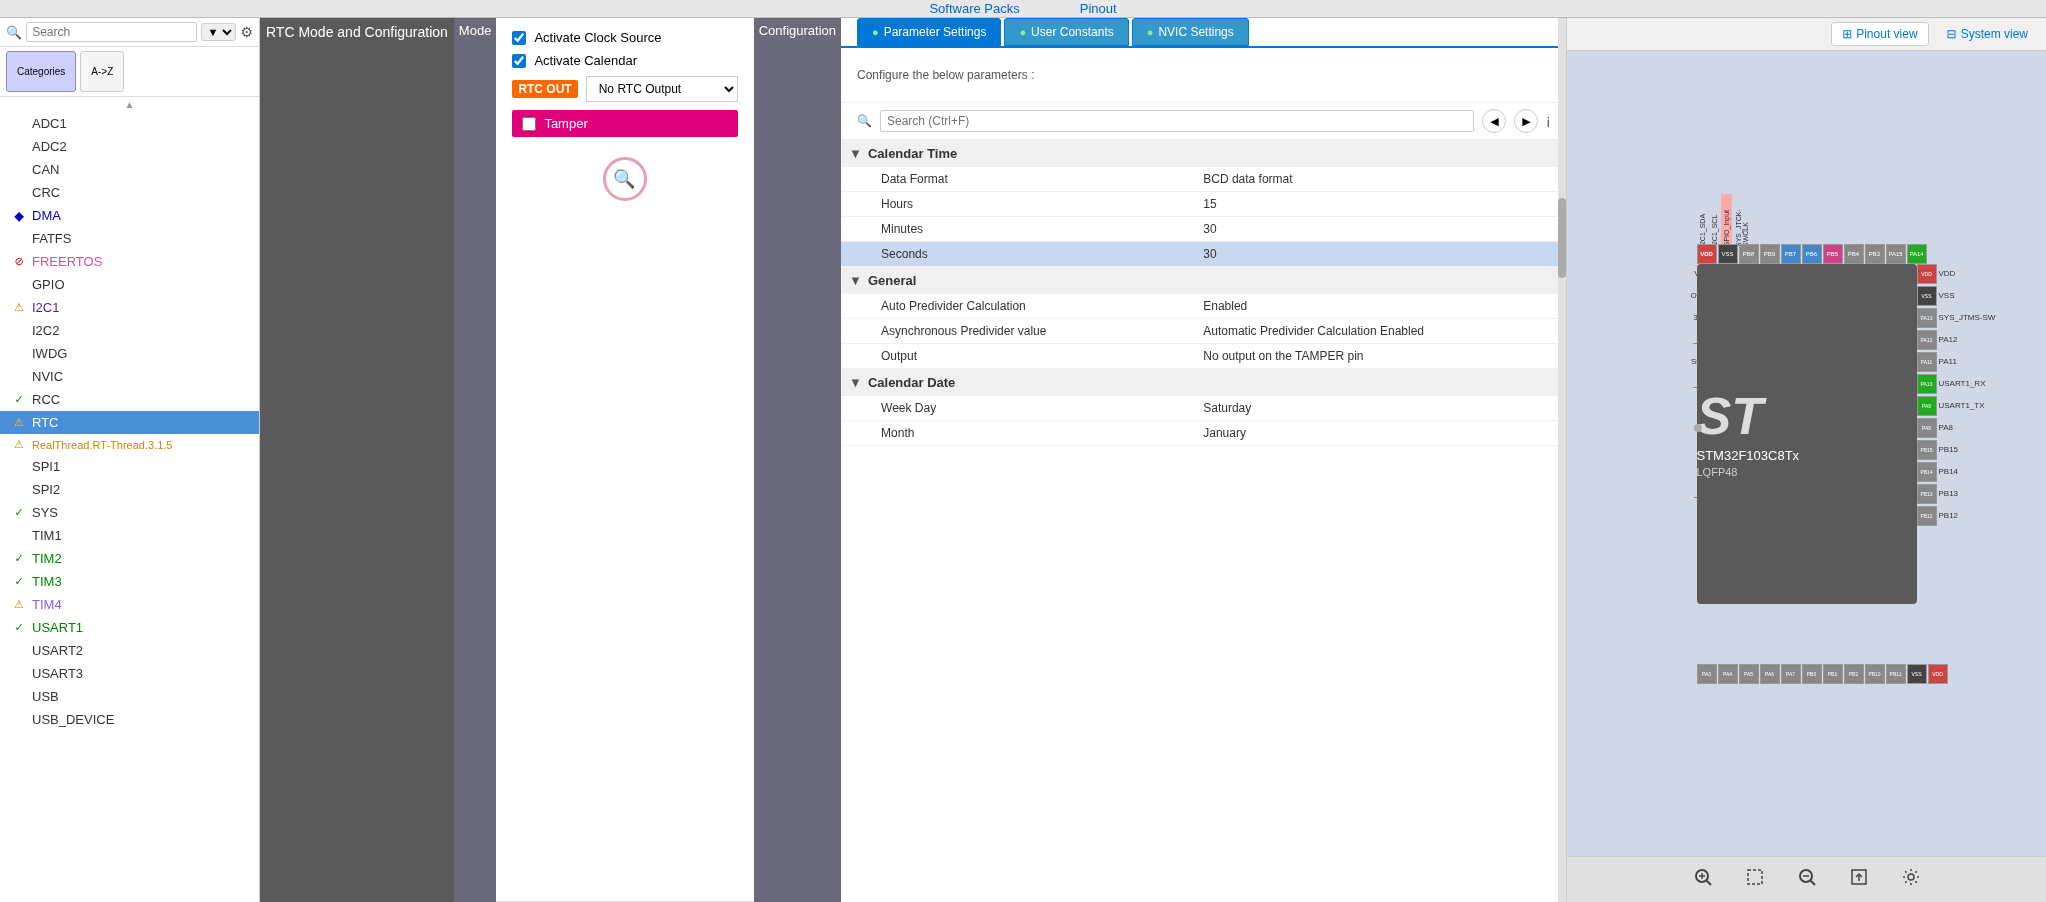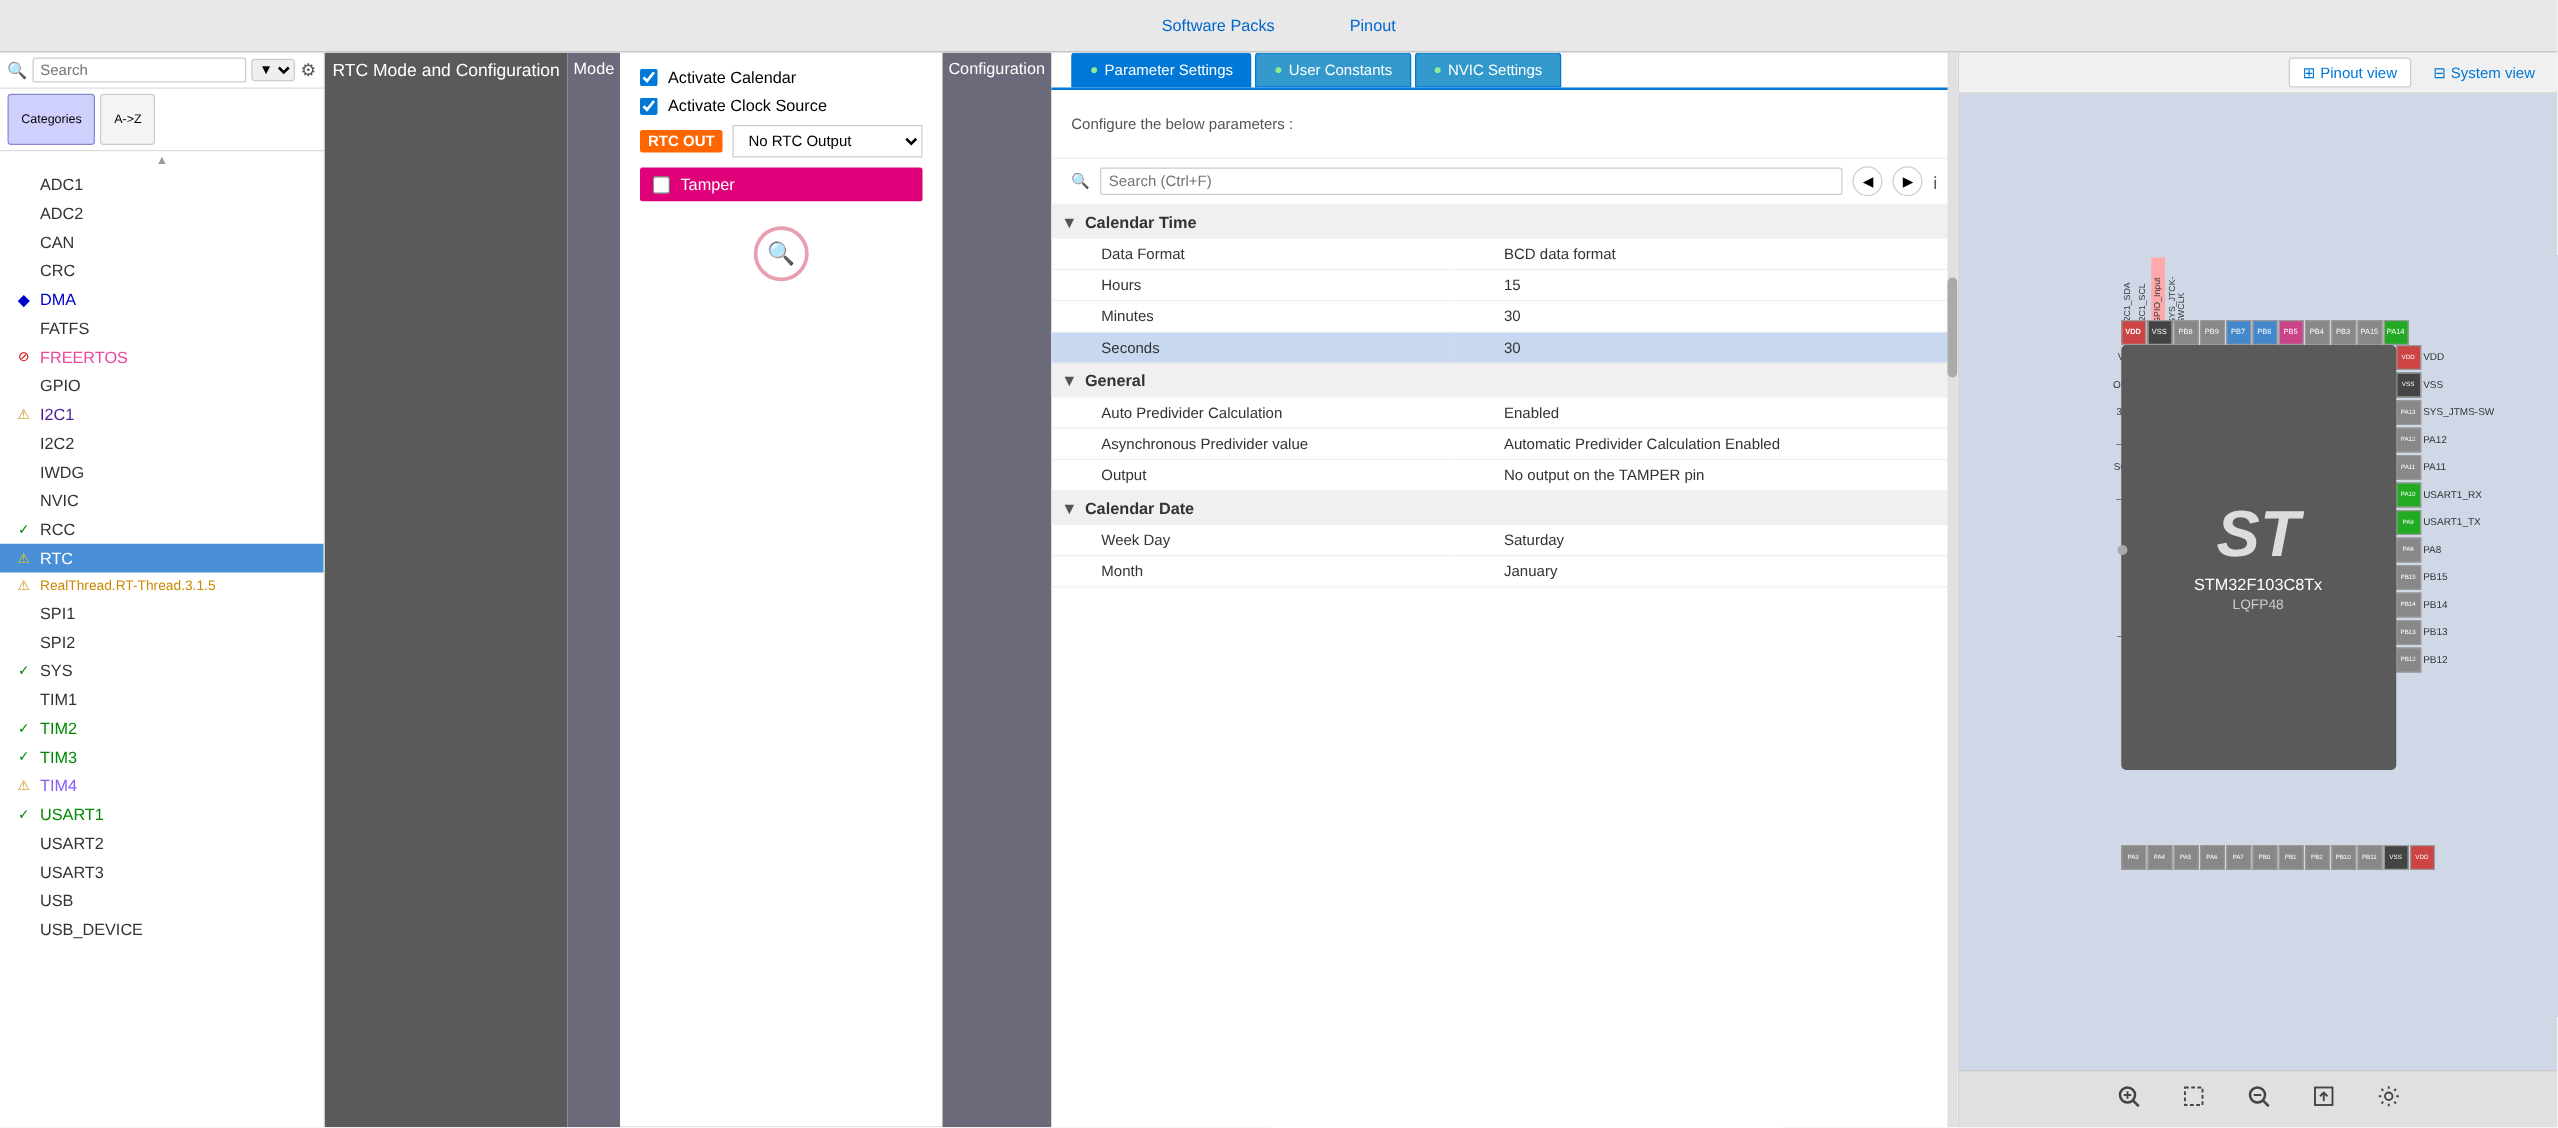--- a/index.html
+++ b/index.html
@@ -63,21 +63,21 @@
     .view-tab { padding: 4px 10px; cursor: pointer; font-size: 12px; color: #0078d7; display: flex; align-items: center; gap: 4px; border-radius: 3px; }
     .view-tab.active { background: #fff; border: 1px solid #ccc; }
     .chip-view { flex: 1; position: relative; overflow: hidden; background: #d0d8e8; display: flex; align-items: center; justify-content: center; }
 
     .bottom-toolbar { display: flex; align-items: center; justify-content: center; padding: 6px; background: #e0e0e0; border-top: 1px solid #ccc; gap: 16px; }
     .tool-btn { background: none; border: none; cursor: pointer; font-size: 18px; color: #444; padding: 4px 8px; }
   </style>
 </head>
 <body>
 
-<div style="background:#e8e8e8; border-bottom:1px solid #bbb; display:flex; align-items:center; justify-content:center; height:42px; gap:60px;">
+<div style="background:#e8e8e8; border-bottom:1px solid #bbb; display:flex; align-items:center; justify-content:center; height:18px; gap:60px;">
   <span style="color:#0066cc; cursor:pointer; font-size:13px;">Software Packs</span>
   <span style="color:#0066cc; cursor:pointer; font-size:13px;">Pinout</span>
 </div>
 
 <div class="main-container">
 
   <div class="sidebar">
     <div class="sidebar-search">
       <span style="color:#666; font-size:13px;">🔍</span>
       <input type="text" style="flex: 1 1 0%; border: 1px solid rgb(204, 204, 204); padding: 2px 5px; font-size: 12px; border-radius: 2px;" placeholder="Search">
@@ -204,25 +204,25 @@
     </div>
   </div>
 
   <div class="center-panel" style="position:relative;">
     <div class="panel-title">RTC Mode and Configuration</div>
 
     <div class="section-header">Mode</div>
     <div class="mode-section">
       <div class="checkbox-row">
         <input type="checkbox" checked="" style="">
-        <span>Activate Calendar</span>
+        <span>Activate Clock Source</span>
       </div>
       <div class="checkbox-row">
         <input type="checkbox" checked="" style="">
-        <span>Activate Clock Source</span>
+        <span>Activate Calendar</span>
       </div>
       <div class="rtc-out-row">
         <span class="rtc-out-label">RTC OUT</span>
         <select class="rtc-out-select">
           <option>No RTC Output</option>
           <option>RTC Output on PC13</option>
           <option>512Hz</option>
           <option>1Hz</option>
         </select>
       </div>
@@ -348,21 +348,21 @@
           <div style="width:20px; height:20px; background:#888; border:1px solid #999; display:flex; align-items:center; justify-content:center; font-size:6px; color:#fff;">PB9</div>
           <div style="width:20px; height:20px; background:#4488cc; border:1px solid #999; display:flex; align-items:center; justify-content:center; font-size:6px; color:#fff;">PB7</div>
           <div style="width:20px; height:20px; background:#4488cc; border:1px solid #999; display:flex; align-items:center; justify-content:center; font-size:6px; color:#fff;">PB6</div>
           <div style="width:20px; height:20px; background:#cc4488; border:1px solid #999; display:flex; align-items:center; justify-content:center; font-size:6px; color:#fff;">PB5</div>
           <div style="width:20px; height:20px; background:#888; border:1px solid #999; display:flex; align-items:center; justify-content:center; font-size:6px; color:#fff;">PB4</div>
           <div style="width:20px; height:20px; background:#888; border:1px solid #999; display:flex; align-items:center; justify-content:center; font-size:6px; color:#fff;">PB3</div>
           <div style="width:20px; height:20px; background:#888; border:1px solid #999; display:flex; align-items:center; justify-content:center; font-size:6px; color:#fff;">PA15</div>
           <div style="width:20px; height:20px; background:#22aa22; border:1px solid #999; display:flex; align-items:center; justify-content:center; font-size:6px; color:#fff;">PA14</div>
         </div>
 
-        <div style="position:absolute; left:100px; top:70px; width:220px; height:340px; background:#5a5a5a; border-radius:4px; display:flex; flex-direction:column; align-items:center; justify-content:center; z-index:2;">
+        <div style="position:absolute; left:100px; top:70px; width:220px; height:340px; background:#5a5a5a; border-radius:4px; display:flex; flex-direction:column; justify-content:center; z-index:2;">
           <div style="color:#ddd; font-size:52px; font-style:italic; font-weight:bold; line-height:1;">ST</div>
           <div style="color:#fff; font-size:13px; margin-top:6px;">STM32F103C8Tx</div>
           <div style="color:#ccc; font-size:11px; margin-top:3px;">LQFP48</div>
         </div>
 
         <div style="position:absolute; left:78px; top:70px; display:flex; flex-direction:column; gap:1px;">
           <div style="display:flex; align-items:center; gap:2px;">
             <span style="font-size:8px; color:#333; width:40px; text-align:right;">VBAT</span>
             <div style="width:20px; height:20px; background:#cc4444; border:1px solid #999; display:flex; align-items:center; justify-content:center; font-size:5px; color:#fff; font-weight:bold;">VBAT</div>
           </div>

